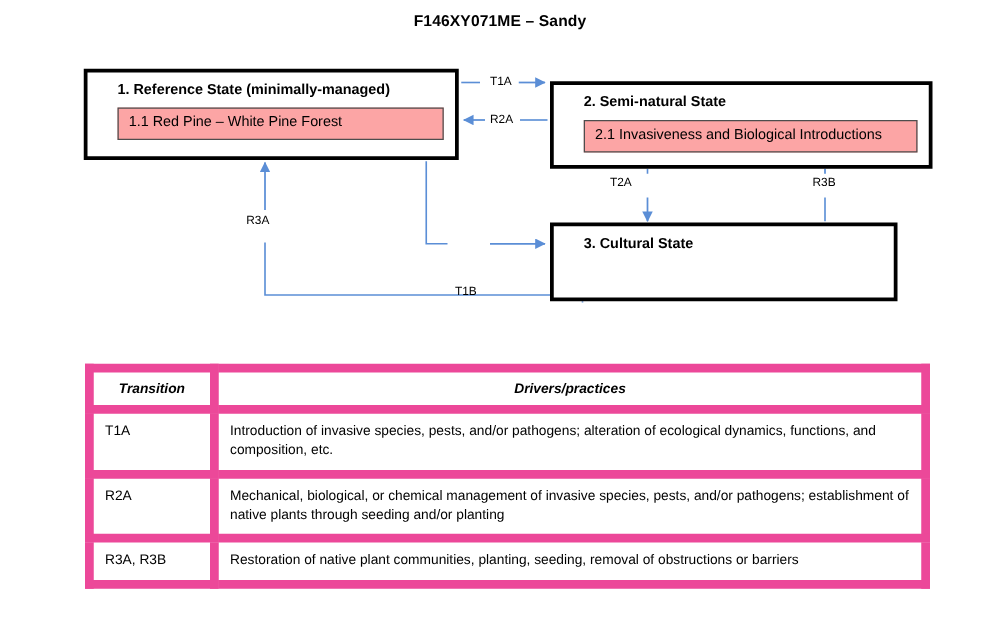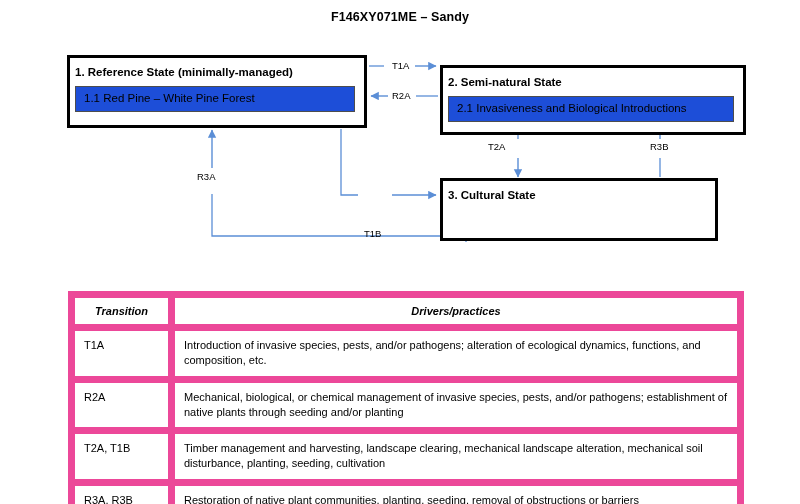--- a/index.html
+++ b/index.html
@@ -42,32 +42,32 @@
     top: 0;
     width: 800px;
     height: 275px;
   }
 
   .state-box {
     position: absolute;
     border: 3px solid #000000;
     background: #ffffff;
     box-sizing: border-box;
-    padding: 7px 9px 9px 5px;
+    padding: 7px 9px 9px 24px;
   }
   .state-title {
     font-size: 11.5px;
     font-weight: bold;
     line-height: 1.25;
     white-space: nowrap;
   }
   .phase-box {
     margin-top: 7px;
     border: 1.5px solid #4d4d4d;
-    background: #1d4ed8;
+    background: #fca5a5;
     box-sizing: border-box;
     padding: 4px 8px 5px 8px;
     font-size: 11.5px;
     line-height: 1.25;
     white-space: nowrap;
   }
 
   #box-reference { left: 67px;  top: 55px;  width: 300px; height: 73px; }
   #box-seminatural { left: 440px; top: 65px; width: 306px; height: 70px; }
   #box-cultural { left: 440px; top: 178px; width: 278px; height: 63px; }
@@ -194,21 +194,17 @@
   <tbody>
     <tr>
       <td class="col-transition">T1A</td>
       <td>Introduction of invasive species, pests, and/or pathogens; alteration of ecological dynamics, functions, and composition, etc.</td>
     </tr>
     <tr>
       <td class="col-transition">R2A</td>
       <td>Mechanical, biological, or chemical management of invasive species, pests, and/or pathogens; establishment of native plants through seeding and/or planting</td>
     </tr>
     <tr>
-      <td class="col-transition">T2A, T1B</td>
-      <td>Timber management and harvesting, landscape clearing, mechanical landscape alteration, mechanical soil disturbance, planting, seeding, cultivation</td>
-    </tr>
-    <tr>
       <td class="col-transition">R3A, R3B</td>
       <td>Restoration of native plant communities, planting, seeding, removal of obstructions or barriers</td>
     </tr>
   </tbody>
 </table>
 
 </body></html>

